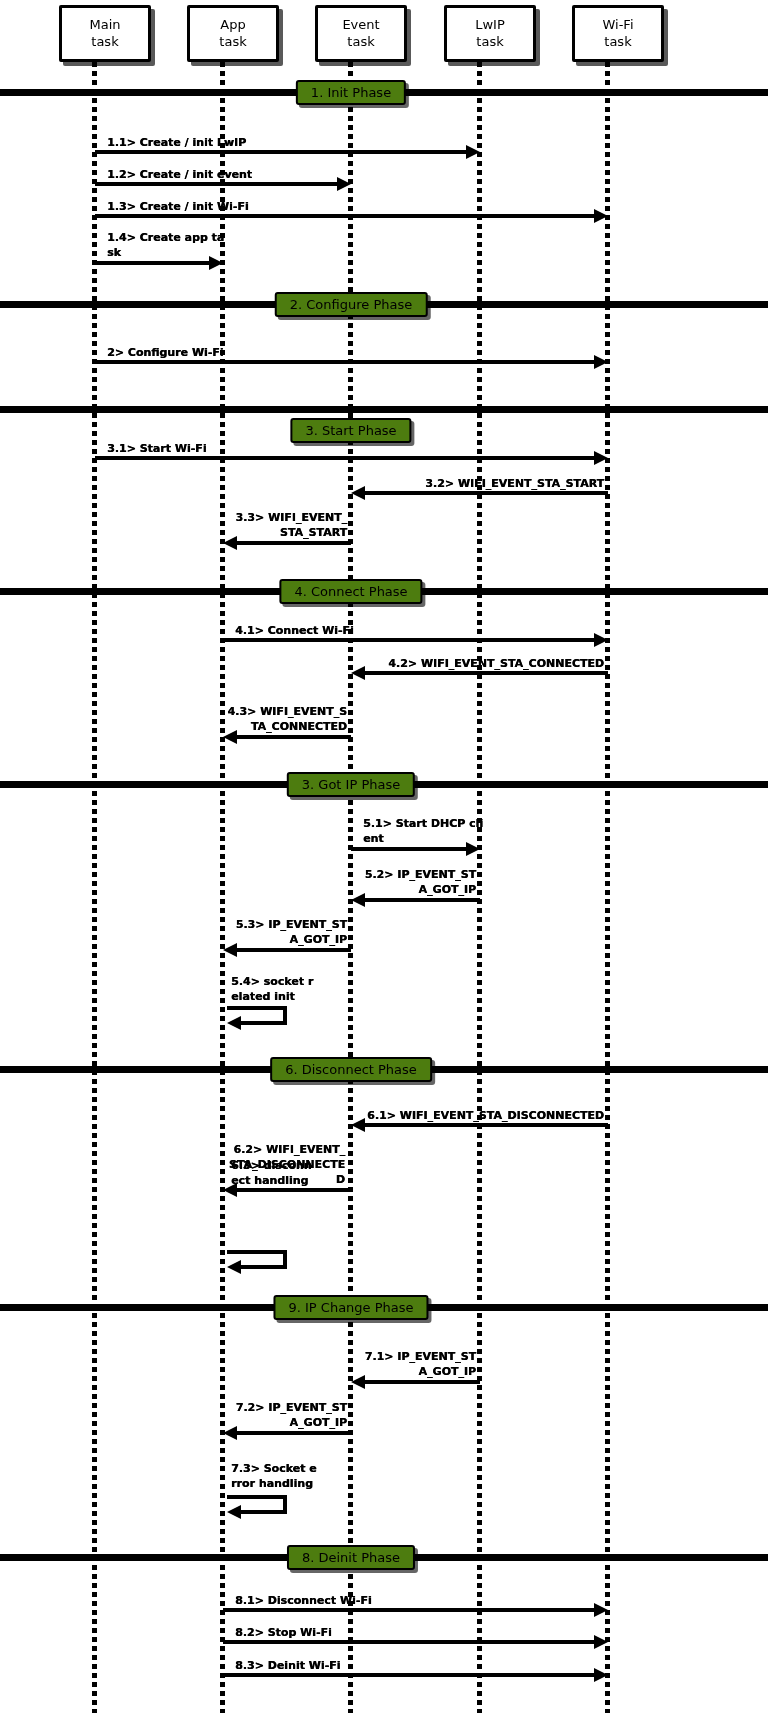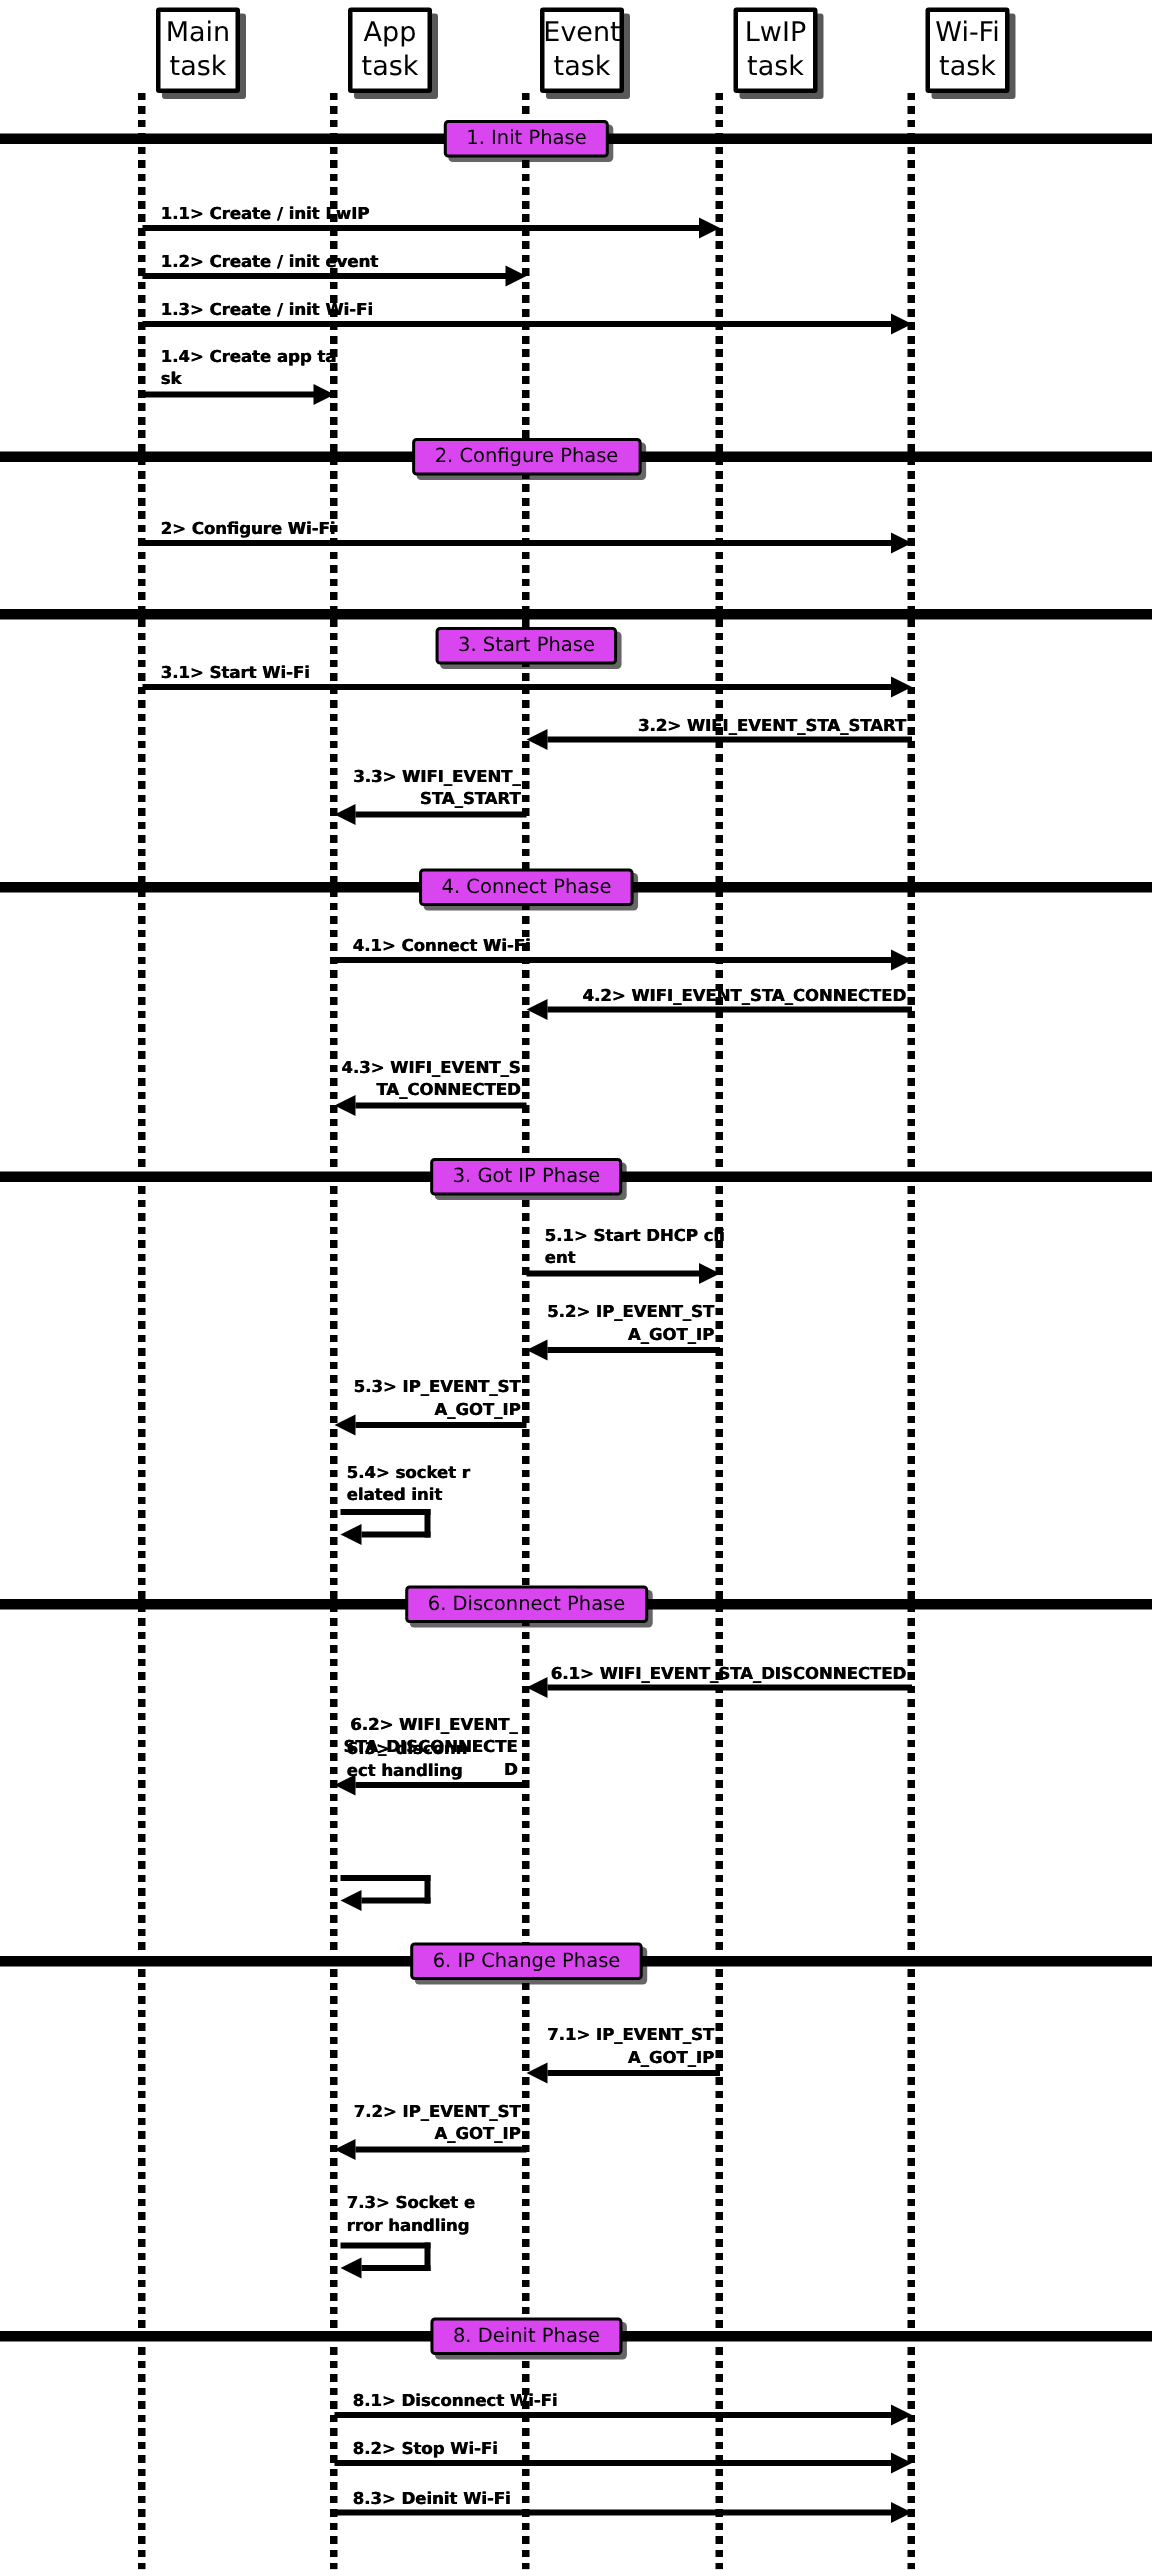--- a/index.html
+++ b/index.html
@@ -7,31 +7,31 @@
     position:relative;width:768px;height:1713px;overflow:hidden;
     font-family:"DejaVu Sans", sans-serif;color:#000;background:#fff;
   }
   
   .lifeline{
     position:absolute;width:5px;top:62px;height:1651px;
     background:repeating-linear-gradient(to bottom,#000 0 5px,transparent 5px 9px);
   }
   
   .pbox{
-    position:absolute;top:5px;width:56px;height:57px;box-sizing:border-box;
+    position:absolute;top:5px;width:92px;height:57px;box-sizing:border-box;
     background:#fff;border:3px solid #000;border-radius:2px;
     box-shadow:4px 4px 0 rgba(0,0,0,0.65);
     display:flex;align-items:center;justify-content:center;
-    font-size:18px;line-height:1.25;text-align:center;white-space:pre-line;margin-left:45px;
+    font-size:13px;line-height:1.25;text-align:center;white-space:pre-line;
   }
   
   .divbar{position:absolute;left:0;width:768px;height:7px;background:#000;}
   .divlabel{
     position:absolute;left:351px;transform:translateX(-50%);
-    background:#d946ef;border:2px solid #000;border-radius:3px;
+    background:#4d7c0f;border:2px solid #000;border-radius:3px;
     box-shadow:3px 3px 0 rgba(0,0,0,0.6);
     font-size:13px;padding:3px 13px;white-space:nowrap;z-index:3;
   }
   
   .msg-label{
     position:absolute;font-size:11px;font-weight:bold;line-height:15px;
     white-space:pre-line;text-shadow:0.4px 0 #000;z-index:2;
   }
   .align-r{text-align:right;}
   
@@ -76,21 +76,21 @@
   <div class="divbar" style="top:588px"></div>
   <div class="divlabel" style="top:579px">4. Connect Phase</div>
 
   <div class="divbar" style="top:781px"></div>
   <div class="divlabel" style="top:772px">3. Got IP Phase</div>
 
   <div class="divbar" style="top:1066px"></div>
   <div class="divlabel" style="top:1057px">6. Disconnect Phase</div>
 
   <div class="divbar" style="top:1304px"></div>
-  <div class="divlabel" style="top:1295px">6. IP Change Phase</div>
+  <div class="divlabel" style="top:1295px">9. IP Change Phase</div>
 
   <div class="divbar" style="top:1554px"></div>
   <div class="divlabel" style="top:1545px">8. Deinit Phase</div>
 
   <div>
     <div class="msg-label" style="left:107px;top:135px">1.1&gt; Create / init LwIP</div>
     <div class="aline" style="left:95px;top:150px;width:372px"></div>
     <div class="head-r" style="left:466px;top:145px"></div>
   </div>
 

